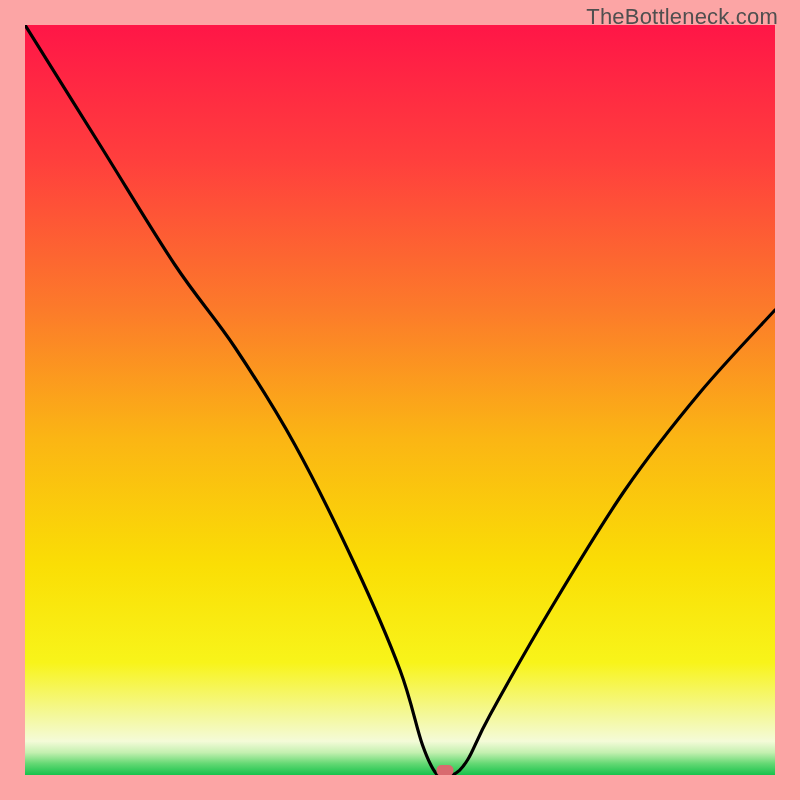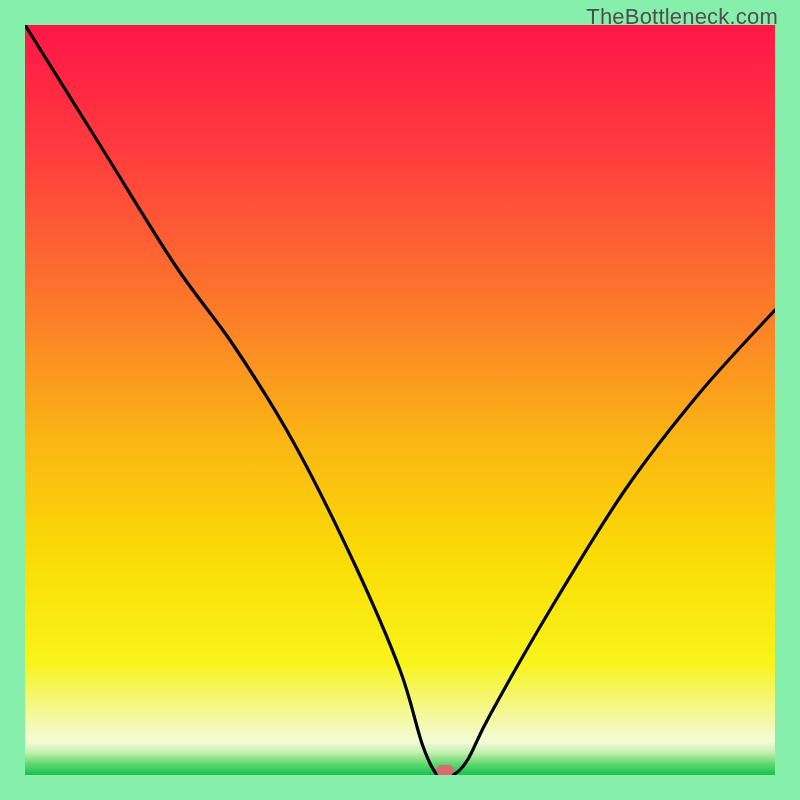--- a/index.html
+++ b/index.html
@@ -8,21 +8,21 @@
     width: 800px;
     height: 800px;
     background: #000;
     overflow: hidden;
     font-family: Arial, Helvetica, sans-serif;
   }
   .frame {
     position: relative;
     width: 800px;
     height: 800px;
-    background: #86efac;
+    background: #fca5a5;
   }
   .watermark {
     position: absolute;
     top: 4px;
     right: 22px;
     color: #4f4f4f;
     font-size: 22px;
     font-weight: 500;
     letter-spacing: 0.2px;
     z-index: 50;

